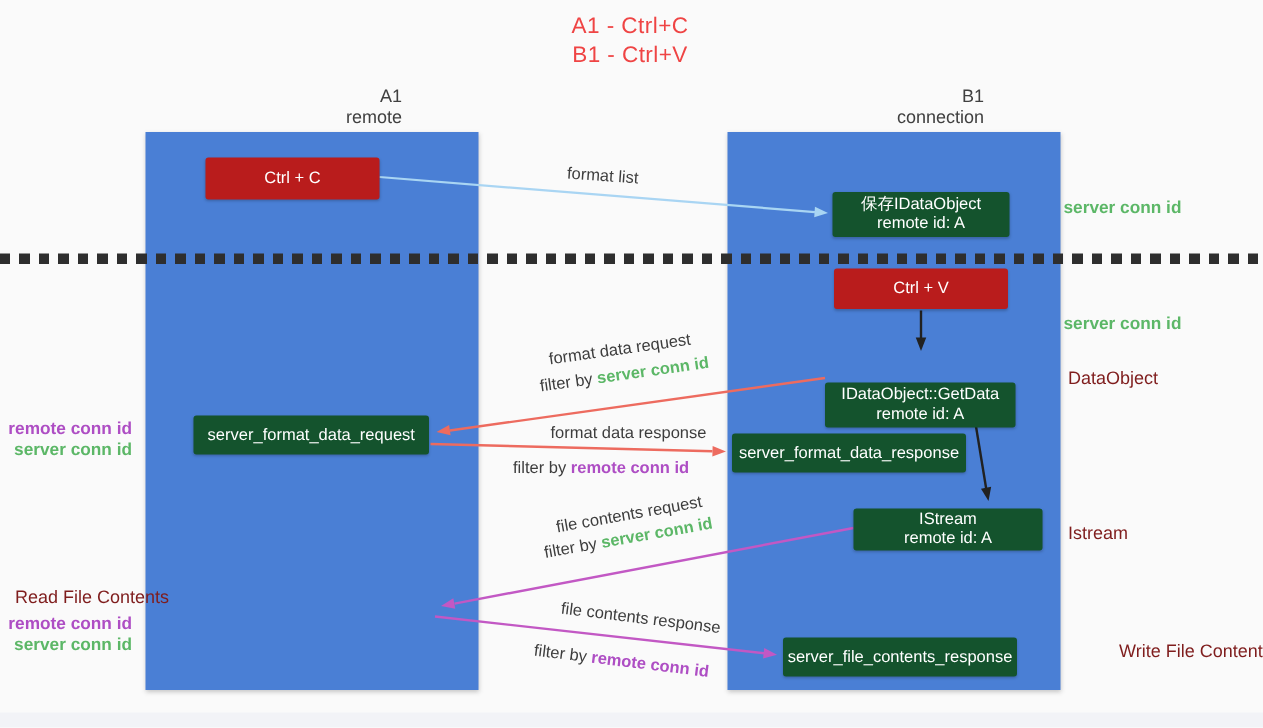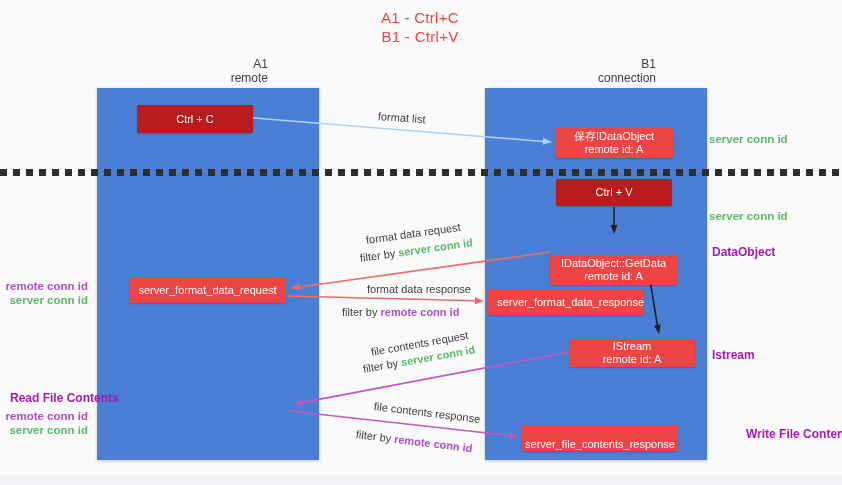--- a/index.html
+++ b/index.html
@@ -34,22 +34,22 @@
     background:repeating-linear-gradient(90deg,#2e2e2e 0 7px,transparent 7px 13px);
   }
   .node{
     display:flex;flex-direction:column;align-items:center;justify-content:center;
     color:#fff;font-size:11px;line-height:13px;
     border-radius:2px;text-align:center;
     box-shadow:0 1px 2px rgba(0,0,0,.22);
     white-space:nowrap;
   }
   .green-node{background:#b91c1c;}
-  .orange-node{background:#ef4444;}
-  .annot{font-size:12px;color:#a21caf;white-space:nowrap;font-weight:bold;}
+  .orange-node{background:#14532d;}
+  .annot{font-size:12px;color:#7f1d1d;white-space:nowrap;}
   .annot-right{text-align:right;padding-left:10px;}
   .conn-green{font-size:11.5px;font-weight:bold;color:#5cb767;white-space:nowrap;}
   .conn-purple{font-size:11.5px;font-weight:bold;color:#ae4ec4;white-space:nowrap;}
   .conn-stack{line-height:14px;text-align:right;width:88px;left:0;}
   .edge-label{
     font-size:11px;color:#3d3d3d;white-space:nowrap;
     transform-origin:left center;
   }
   .edge-label .k-green{color:#5cb767;font-weight:bold;}
   .edge-label .k-purple{color:#ae4ec4;font-weight:bold;}
@@ -119,31 +119,31 @@
 
   <div class="abs node orange-node" style="left:550px;top:255px;width:127px;height:30px;">
     <span>IDataObject::GetData</span>
     <span>remote id: A</span>
   </div>
 
   <div class="abs node orange-node" style="left:129px;top:277px;width:157px;height:26px;">
     <span>server_format_data_request</span>
   </div>
 
-  <div class="abs node orange-node" style="left:488px;top:289px;width:156px;height:26px;align-items:flex-end;">
+  <div class="abs node orange-node" style="left:488px;top:289px;width:156px;height:26px;">
     <span>server_format_data_response</span>
   </div>
 
   <div class="abs node orange-node" style="left:569px;top:339px;width:126px;height:28px;">
     <span>IStream</span>
     <span>remote id: A</span>
   </div>
 
 
-  <div class="abs node orange-node" style="left:522px;top:425px;width:156px;height:26px;justify-content:flex-end;">
+  <div class="abs node orange-node" style="left:522px;top:425px;width:156px;height:26px;">
     <span>server_file_contents_response</span>
   </div>
 
   <div class="abs conn-green" style="left:709px;top:133px;">server conn id</div>
   <div class="abs conn-green" style="left:709px;top:210px;">server conn id</div>
   <div class="abs annot" style="left:712px;top:245px;">DataObject</div>
   <div class="abs annot" style="left:712px;top:348px;">Istream</div>
   <div class="abs annot" style="left:714px;top:427px;margin-left:32px;">Write File Contents</div>
 
   <div class="abs conn-stack" style="top:279px;">

